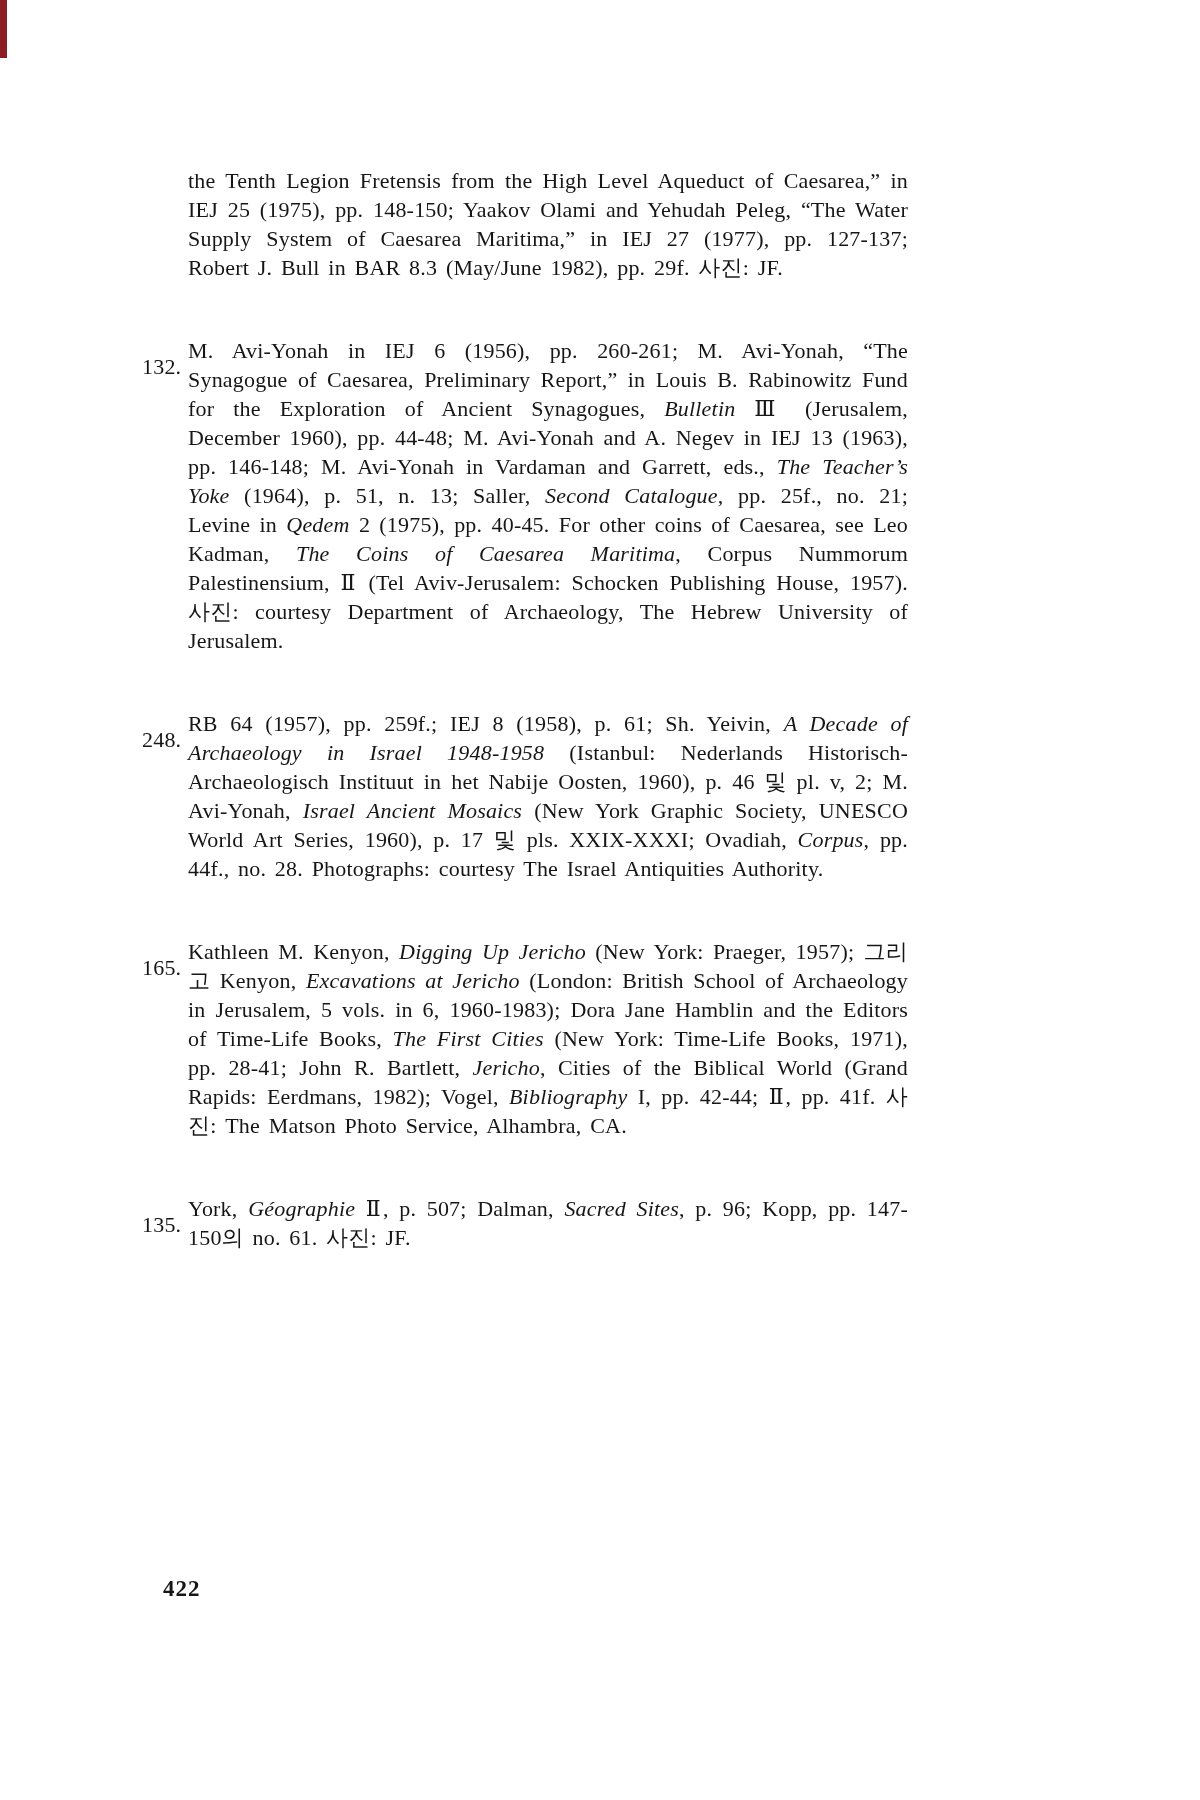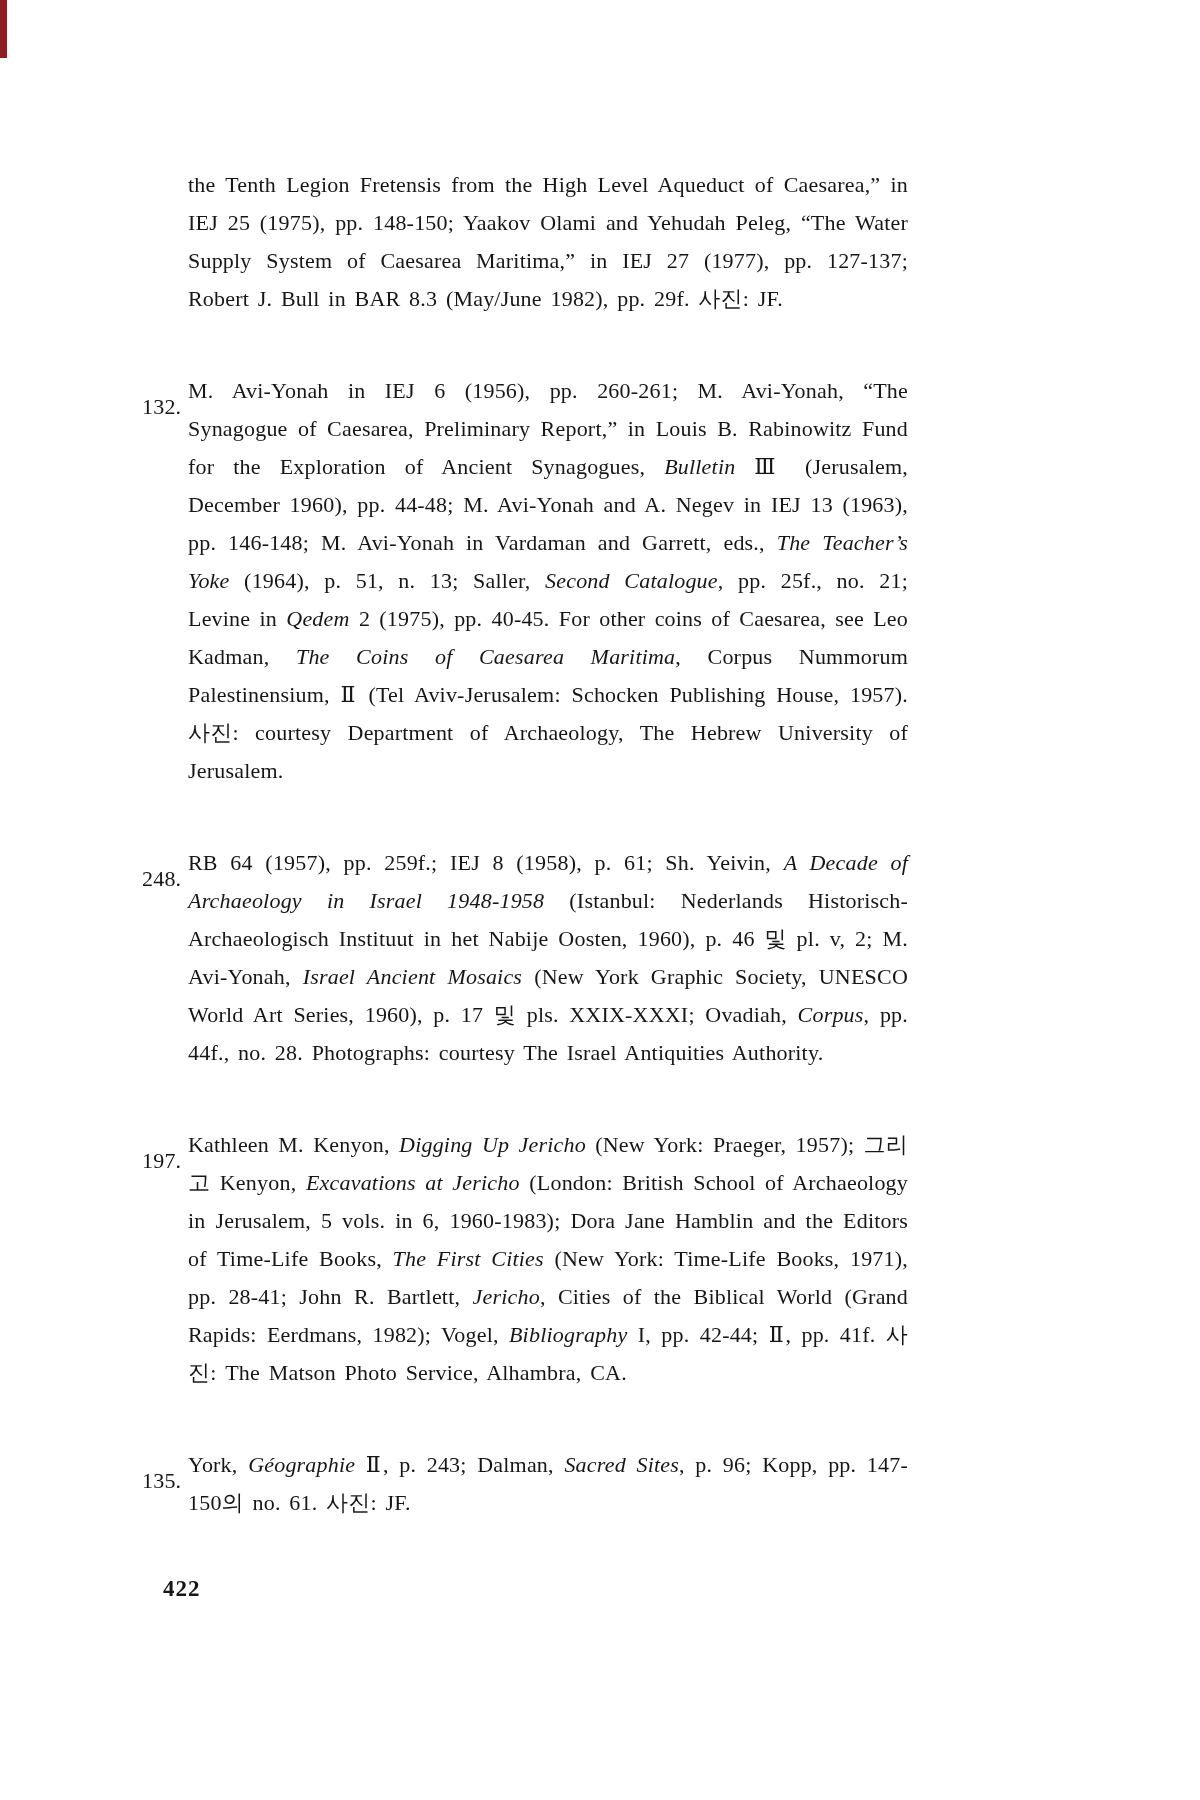--- a/index.html
+++ b/index.html
@@ -26,21 +26,21 @@
   .notes {
     position: absolute;
     left: 142px;
     top: 166px;
     width: 766px;
   }
   .note {
     position: relative;
     padding-left: 46px;
     font-size: 22px;
-    line-height: 38px;
+    line-height: 29px;
     text-align: justify;
     word-spacing: 3px;
     letter-spacing: 0.2px;
   }
   .note + .note {
     margin-top: 54px;
   }
   .note-num {
     position: absolute;
     left: 0;
@@ -77,23 +77,23 @@
     <span class="note-num">132.</span>
     <p class="note-text"><span>M. Avi-Yonah in IEJ 6 (1956), pp. 260-261; M. Avi-Yonah, “The Synagogue of Caesarea, Preliminary Report,” in Louis B. Rabinowitz Fund for the Exploration of Ancient Synagogues, </span><i>Bulletin</i><span> Ⅲ (Jerusalem, December 1960), pp. 44-48; M. Avi-Yonah and A. Negev in IEJ 13 (1963), pp. 146-148; M. Avi-Yonah in Vardaman and Garrett, eds., </span><i>The Teacher’s Yoke</i><span> (1964), p. 51, n. 13; Saller, </span><i>Second Catalogue</i><span>, pp. 25f., no. 21; Levine in </span><i>Qedem</i><span> 2 (1975), pp. 40-45. For other coins of Caesarea, see Leo Kadman, </span><i>The Coins of Caesarea Maritima</i><span>, Corpus Nummorum Palestinensium, Ⅱ (Tel Aviv-Jerusalem: Schocken Publishing House, 1957). 사진: courtesy Department of Archaeology, The Hebrew University of Jerusalem.</span></p>
   </section>
 
   <section class="note">
     <span class="note-num">248.</span>
     <p class="note-text"><span>RB 64 (1957), pp. 259f.; IEJ 8 (1958), p. 61; Sh. Yeivin, </span><i>A Decade of Archaeology in Israel 1948-1958</i><span> (Istanbul: Nederlands Historisch-Archaeologisch Instituut in het Nabije Oosten, 1960), p. 46 및 pl. v, 2; M. Avi-Yonah, </span><i>Israel Ancient Mosaics</i><span> (New York Graphic Society, UNESCO World Art Series, 1960), p. 17 및 pls. XXIX-XXXI; Ovadiah, </span><i>Corpus</i><span>, pp. 44f., no. 28. Photographs: courtesy The Israel Antiquities Authority.</span></p>
   </section>
 
   <section class="note">
-    <span class="note-num">197.</span>
+    <span class="note-num">165.</span>
     <p class="note-text"><span>Kathleen M. Kenyon, </span><i>Digging Up Jericho</i><span> (New York: Praeger, 1957); 그리고 Kenyon, </span><i>Excavations at Jericho</i><span> (London: British School of Archaeology in Jerusalem, 5 vols. in 6, 1960-1983); Dora Jane Hamblin and the Editors of Time-Life Books, </span><i>The First Cities</i><span> (New York: Time-Life Books, 1971), pp. 28-41; John R. Bartlett, </span><i>Jericho</i><span>, Cities of the Biblical World (Grand Rapids: Eerdmans, 1982); Vogel, </span><i>Bibliography</i><span> I, pp. 42-44; Ⅱ, pp. 41f. 사진: The Matson Photo Service, Alhambra, CA.</span></p>
   </section>
 
   <section class="note">
     <span class="note-num">135.</span>
-    <p class="note-text"><span>York, </span><i>Géographie</i><span> Ⅱ, p. 243; Dalman, </span><i>Sacred Sites</i><span>, p. 96; Kopp, pp. 147-150의 no. 61. 사진: JF.</span></p>
+    <p class="note-text"><span>York, </span><i>Géographie</i><span> Ⅱ, p. 507; Dalman, </span><i>Sacred Sites</i><span>, p. 96; Kopp, pp. 147-150의 no. 61. 사진: JF.</span></p>
   </section>
 </main>
 
 <div class="page-number">422</div>
 
 </body></html>

